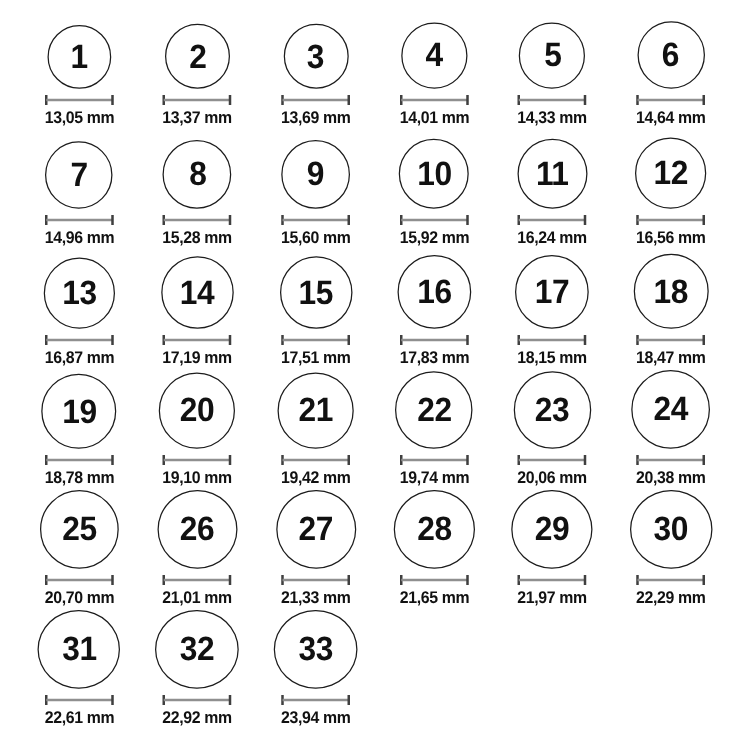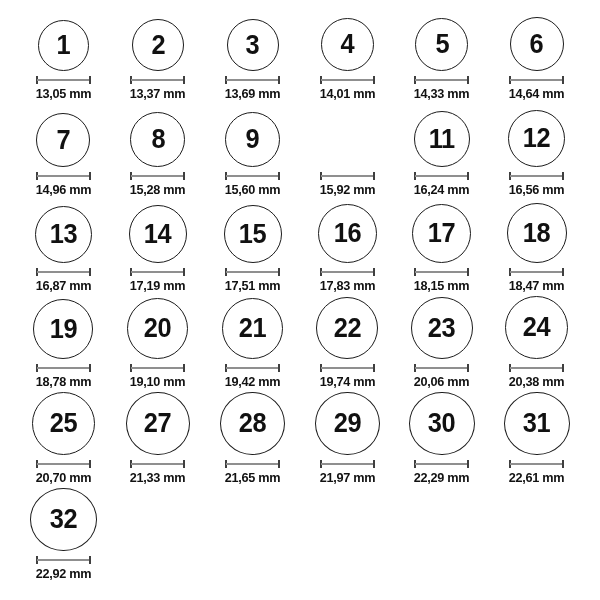--- a/index.html
+++ b/index.html
@@ -184,20 +184,23 @@
     </div>
     <div class="dim-line">
       <span class="tick left"></span>
       <span class="bar"></span>
       <span class="tick right"></span>
     </div>
     <div class="diameter-label">15,60 mm</div>
   </div>
 
   <div class="cell">
+    <div class="circle" style="width: 56px; height: 56px;">
+      <span class="size-num">10</span>
+    </div>
     <div class="dim-line">
       <span class="tick left"></span>
       <span class="bar"></span>
       <span class="tick right"></span>
     </div>
     <div class="diameter-label">15,92 mm</div>
   </div>
 
   <div class="cell">
     <div class="circle" style="width: 56px; height: 56px;">
@@ -372,20 +375,31 @@
       <span class="size-num">25</span>
     </div>
     <div class="dim-line">
       <span class="tick left"></span>
       <span class="bar"></span>
       <span class="tick right"></span>
     </div>
     <div class="diameter-label">20,70 mm</div>
   </div>
 
+  <div class="cell">
+    <div class="circle" style="width: 64px; height: 64px;">
+      <span class="size-num">26</span>
+    </div>
+    <div class="dim-line">
+      <span class="tick left"></span>
+      <span class="bar"></span>
+      <span class="tick right"></span>
+    </div>
+    <div class="diameter-label">21,01 mm</div>
+  </div>
 
   <div class="cell">
     <div class="circle" style="width: 64px; height: 64px;">
       <span class="size-num">27</span>
     </div>
     <div class="dim-line">
       <span class="tick left"></span>
       <span class="bar"></span>
       <span class="tick right"></span>
     </div>
@@ -445,13 +459,24 @@
       <span class="size-num">32</span>
     </div>
     <div class="dim-line">
       <span class="tick left"></span>
       <span class="bar"></span>
       <span class="tick right"></span>
     </div>
     <div class="diameter-label">22,92 mm</div>
   </div>
 
+  <div class="cell">
+    <div class="circle" style="width: 67px; height: 67px;">
+      <span class="size-num">33</span>
+    </div>
+    <div class="dim-line">
+      <span class="tick left"></span>
+      <span class="bar"></span>
+      <span class="tick right"></span>
+    </div>
+    <div class="diameter-label">23,94 mm</div>
+  </div>
 </main>
 
 </body></html>

